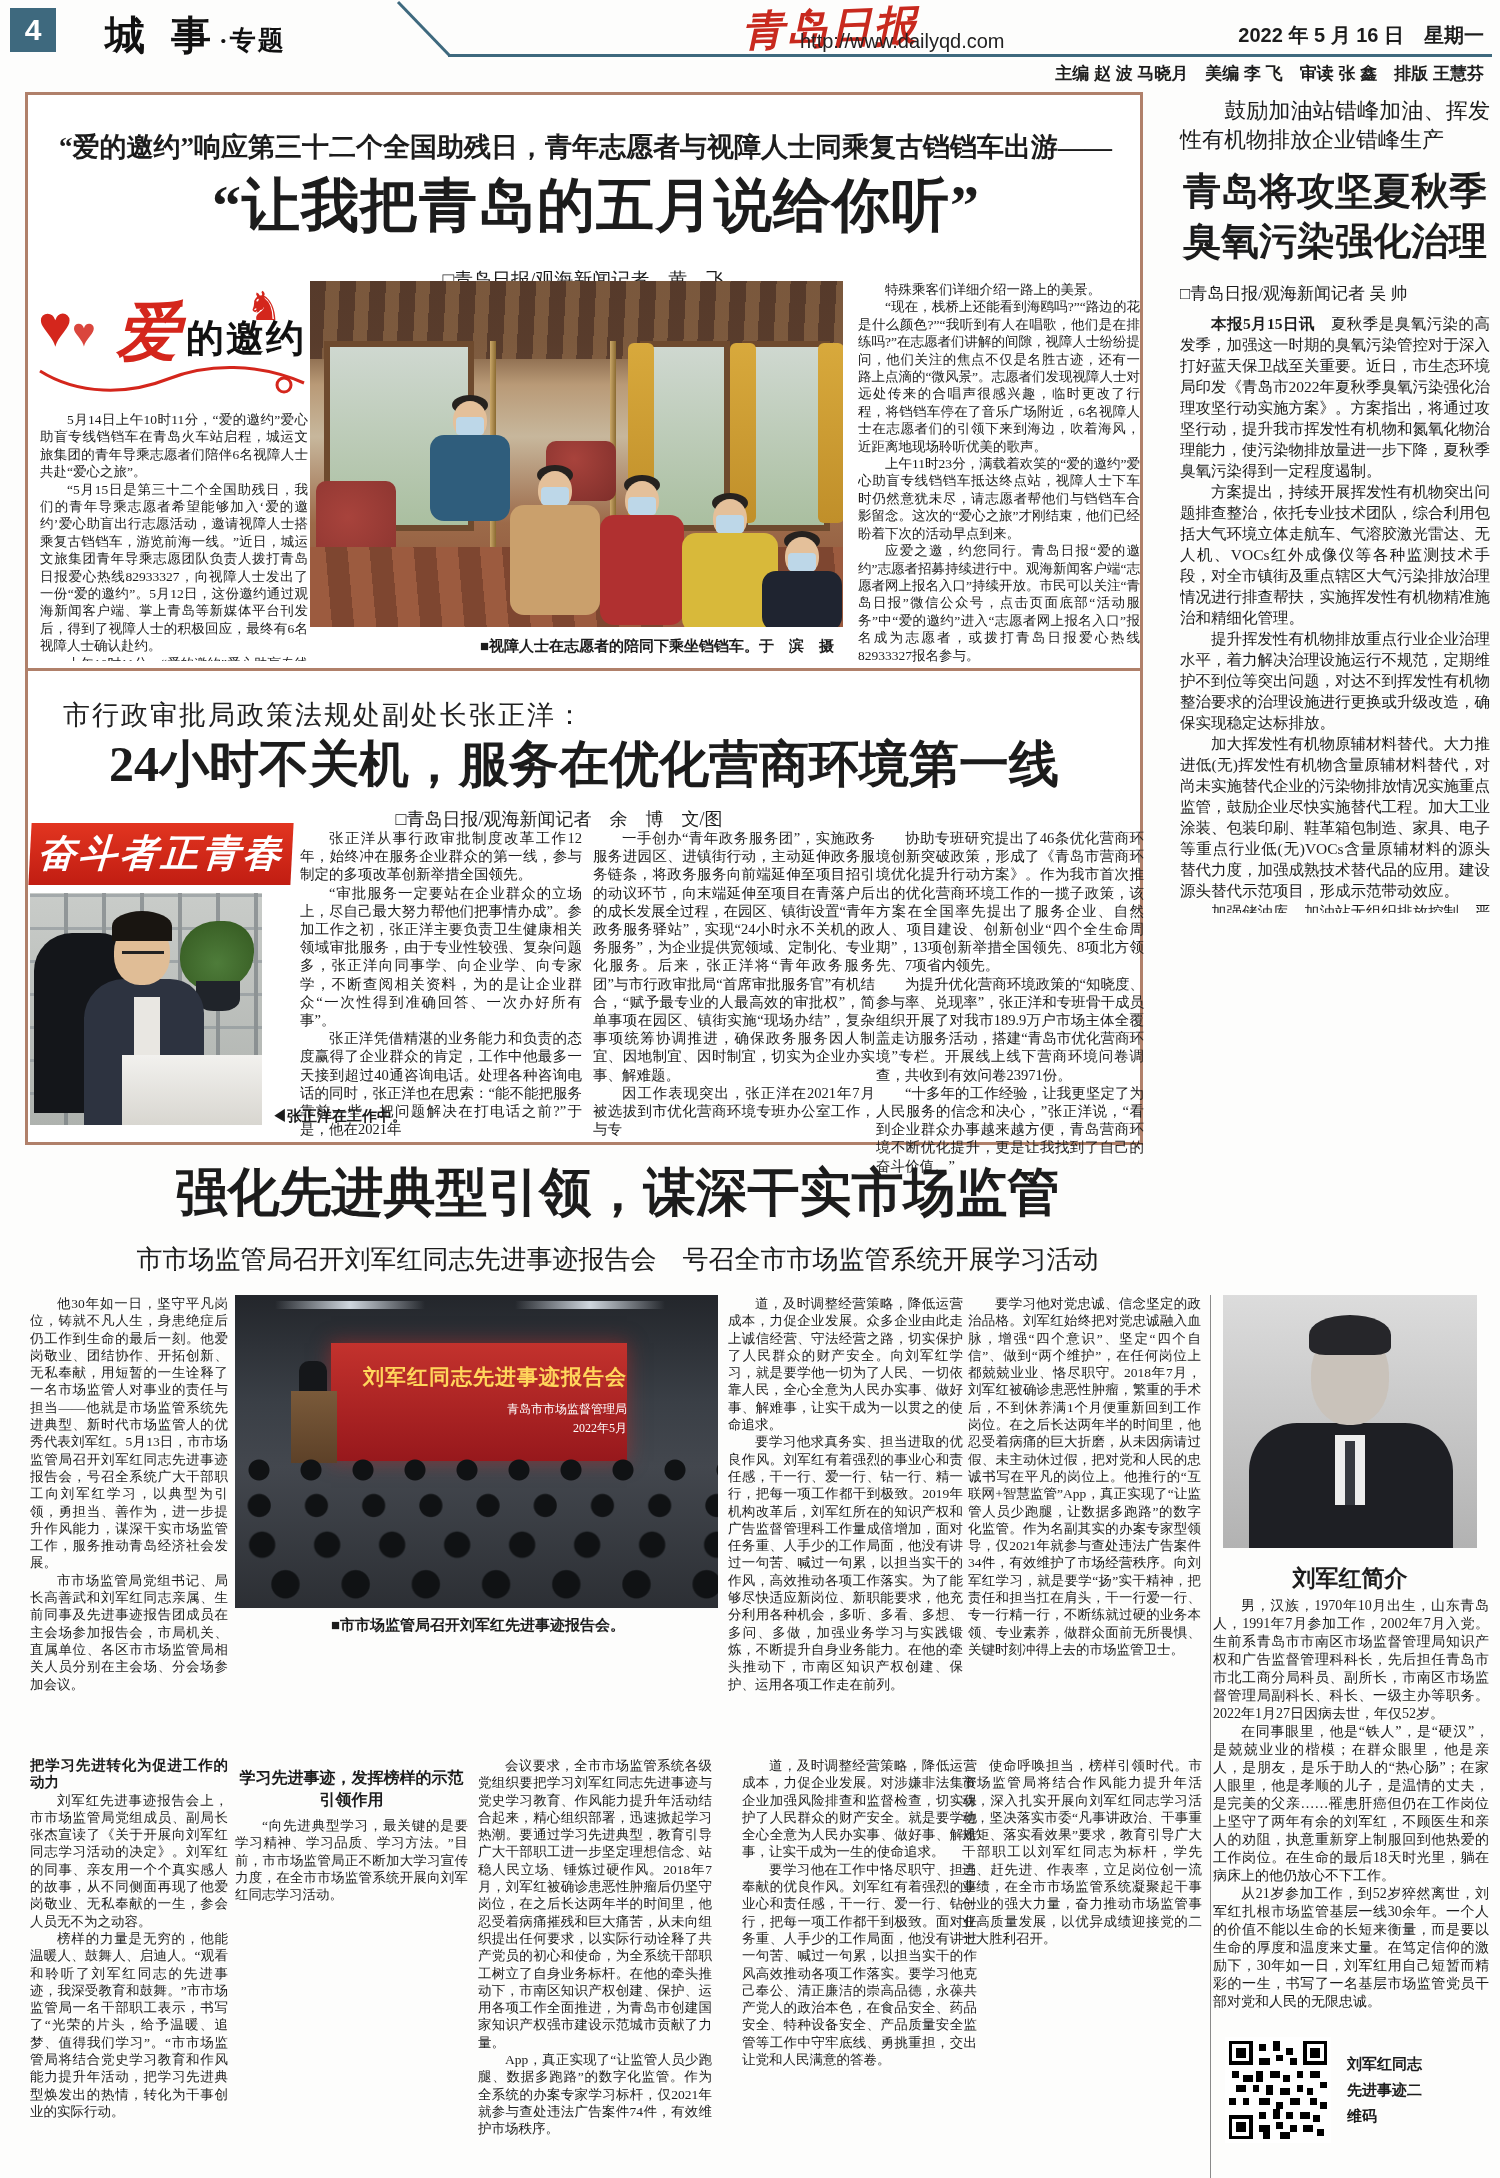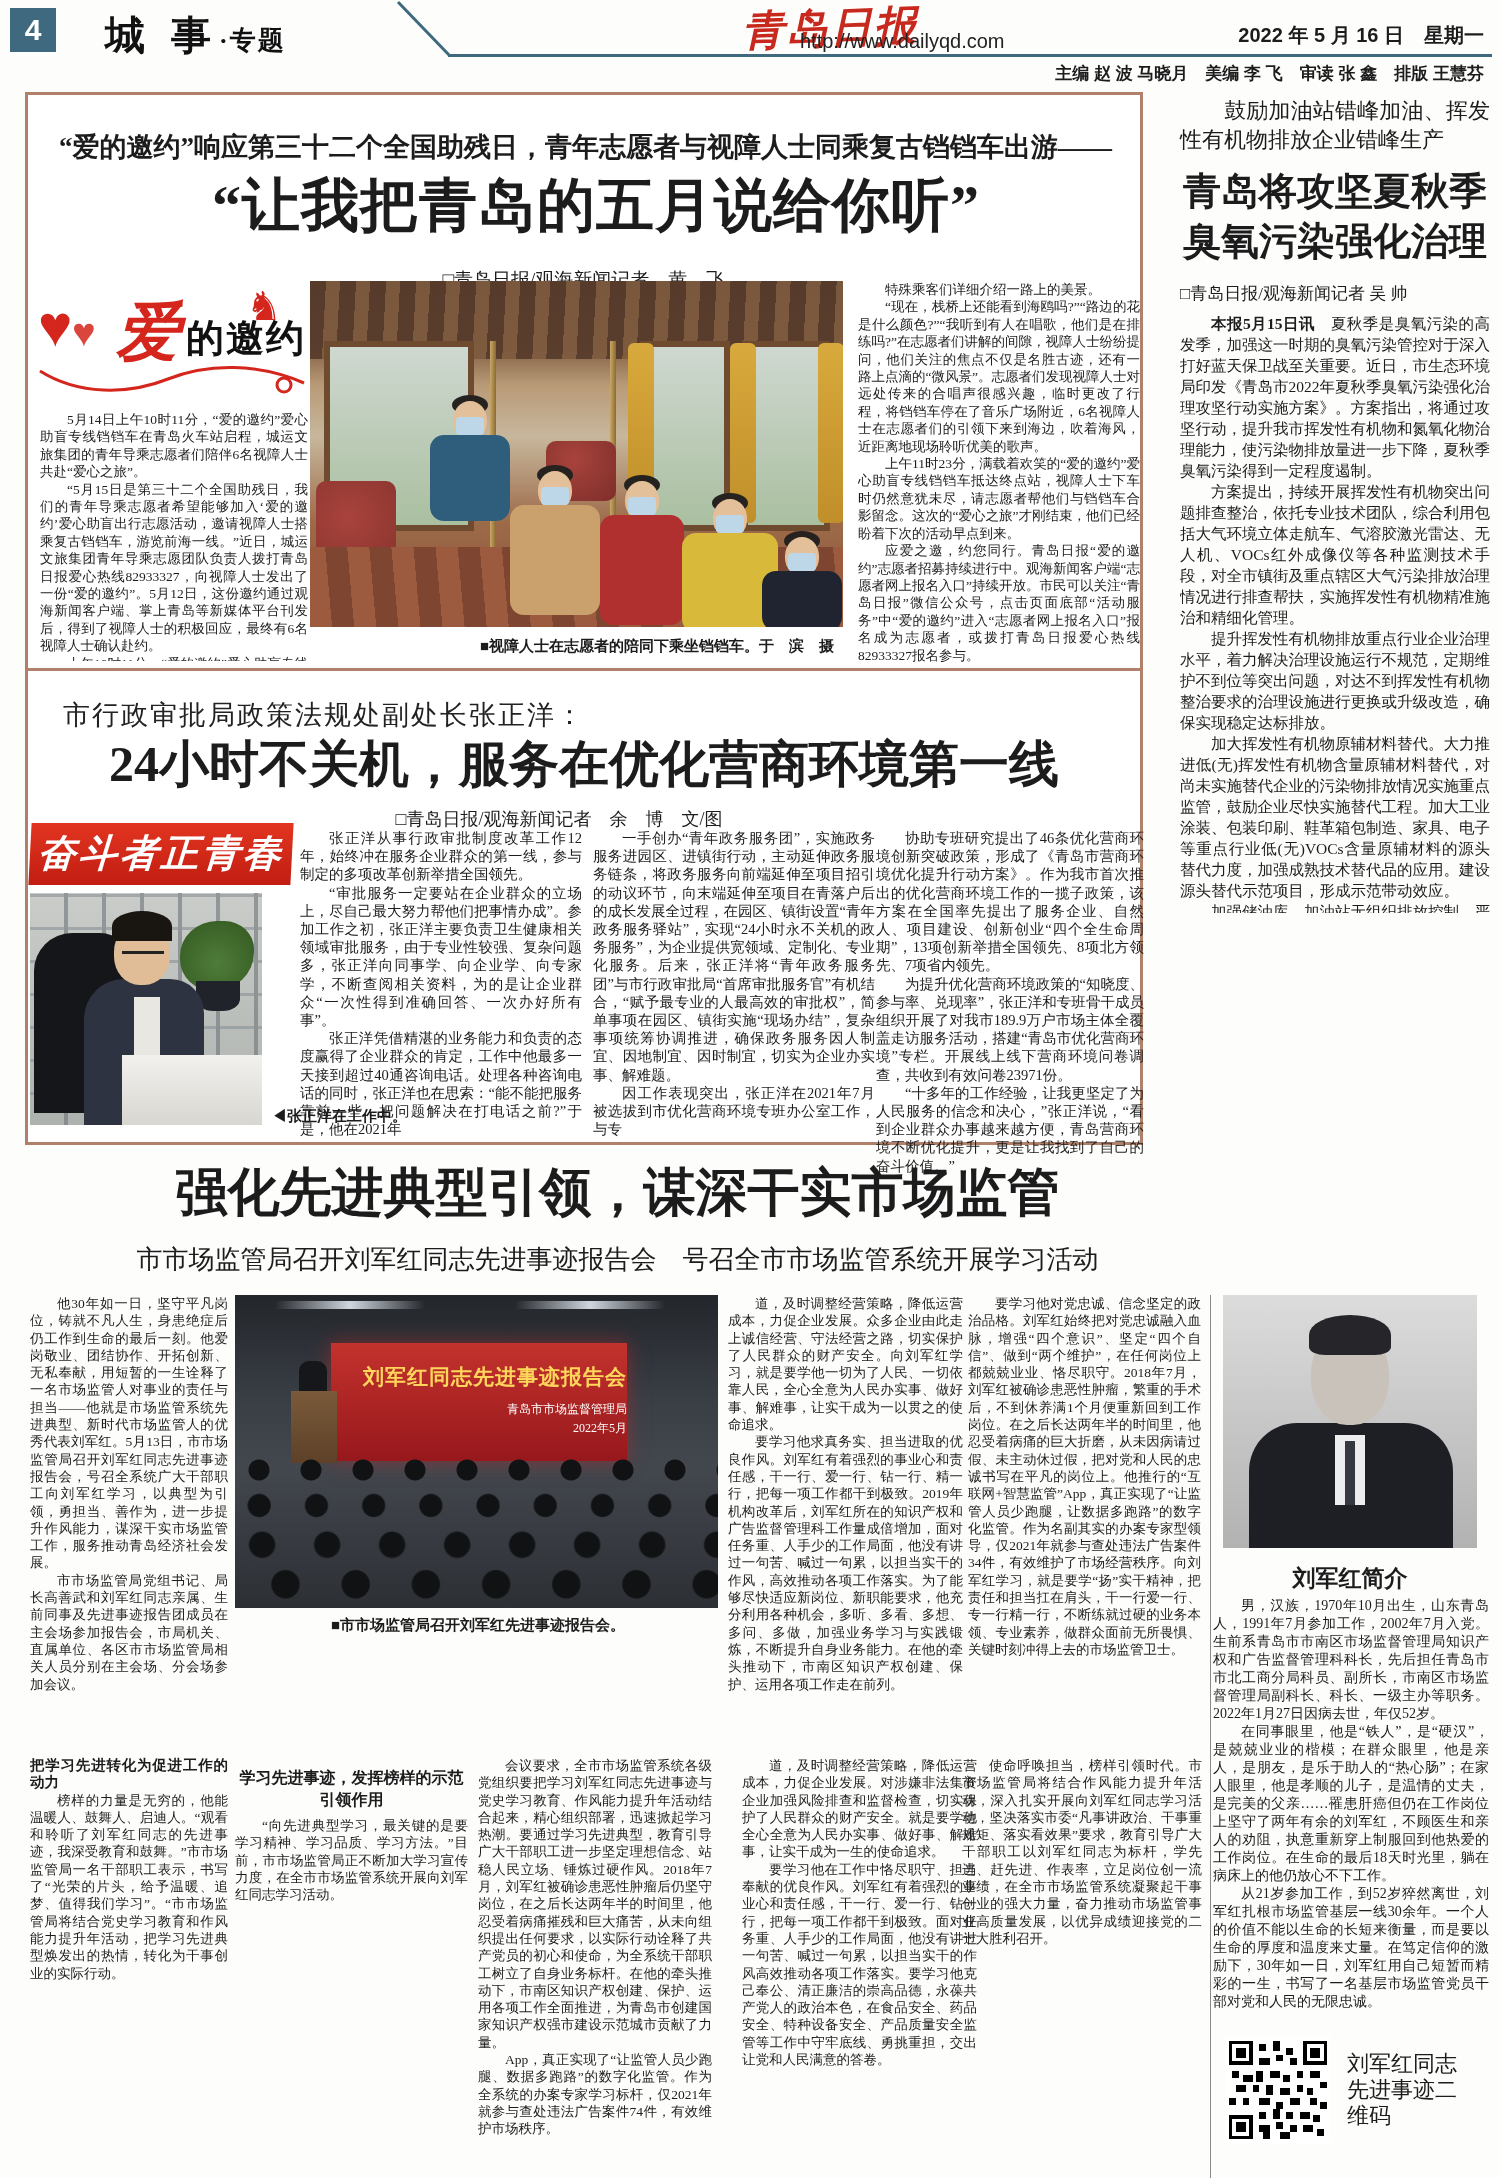--- a/index.html
+++ b/index.html
@@ -124,21 +124,21 @@
   .portrait { position:absolute; left:12px; top:0; width:254px; height:253px; overflow:hidden;
               background:linear-gradient(180deg,#dcdcdc,#b2b2b2); }
   .portrait .suit { position:absolute; left:26px; top:128px; width:204px; height:130px; background:#1e1f24; border-radius:48px 48px 0 0; }
   .portrait .shirt { position:absolute; left:112px; top:140px; width:30px; height:70px; background:#ededed; }
   .portrait .tie { position:absolute; left:122px; top:146px; width:10px; height:64px; background:#35383f; }
   .portrait .head { position:absolute; left:88px; top:34px; width:78px; height:96px; background:#c9c2ba; border-radius:46%; }
   .portrait .hair { position:absolute; left:86px; top:20px; width:82px; height:40px; background:#26262a; border-radius:50% 50% 20% 20%; }
   .profile-title { position:absolute; left:12px; top:268px; width:254px; text-align:center; font-weight:900; font-size:23px; }
   .profile-body { position:absolute; left:2px; top:302px; width:276px; height:428px; font-size:14px; line-height:18px; }
   .qr { position:absolute; left:14px; top:742px; width:106px; height:106px; background:#fff; border:4px solid #fff; }
-  .qr-cap { position:absolute; left:136px; top:756px; width:140px; font-weight:400; font-size:22px; line-height:26px; }
+  .qr-cap { position:absolute; left:136px; top:756px; width:140px; font-weight:700; font-size:15px; line-height:26px; }
 
   .lower-head1 { font-weight:900; font-size:14.5px; margin-bottom:4px; text-indent:0 !important; }
   .lower-subhead { text-align:center; font-weight:900; font-size:16px; line-height:22px; margin:10px 0 6px; }
   .a3-l1 { left:5px; top:607px; width:198px; height:415px; }
   .a3-l2 { left:210px; top:607px; width:233px; height:415px; }
   .a3-l3 { left:453px; top:607px; width:234px; height:415px; }
   .a3-l4 { left:695px; top:607px; width:235px; height:415px;margin-left:22px; }
   .a3-l5 { left:937px; top:607px; width:240px; height:415px; }
 </style>
 </head>
@@ -387,21 +387,21 @@
       </svg>
       <div class="qr-cap">
         <div>刘军红同志</div>
         <div>先进事迹二</div>
         <div>维码</div>
       </div>
     </div>
 
     <div class="abs col fs-a3 a3-l1">
       <p class="lower-head1">把学习先进转化为促进工作的动力</p>
-      <span><p>榜样的力量是无穷的，他能温暖人、鼓舞人、启迪人。“观看和聆听了刘军红同志的先进事迹，我深受教育和鼓舞。”市市场监管局一名干部职工表示，书写了“光荣的片头，给予温暖、追梦、值得我们学习”。“市市场监管局将结合党史学习教育和作风能力提升年活动，把学习先进典型焕发出的热情，转化为干事创业的实际行动。</p></span>
+      <span><p>刘军红先进事迹报告会上，市市场监管局党组成员、副局长张杰宣读了《关于开展向刘军红同志学习活动的决定》。刘军红的同事、亲友用一个个真实感人的故事，从不同侧面再现了他爱岗敬业、无私奉献的一生，参会人员无不为之动容。</p><p>榜样的力量是无穷的，他能温暖人、鼓舞人、启迪人。“观看和聆听了刘军红同志的先进事迹，我深受教育和鼓舞。”市市场监管局一名干部职工表示，书写了“光荣的片头，给予温暖、追梦、值得我们学习”。“市市场监管局将结合党史学习教育和作风能力提升年活动，把学习先进典型焕发出的热情，转化为干事创业的实际行动。</p></span>
     </div>
     <div class="abs col fs-a3 a3-l2">
       <div class="lower-subhead">学习先进事迹，发挥榜样的示范引领作用</div>
       <span><p>“向先进典型学习，最关键的是要学习精神、学习品质、学习方法。”目前，市市场监管局正不断加大学习宣传力度，在全市市场监管系统开展向刘军红同志学习活动。</p></span>
     </div>
     <div class="abs col fs-a3 a3-l3">
         <p>会议要求，全市市场监管系统各级党组织要把学习刘军红同志先进事迹与党史学习教育、作风能力提升年活动结合起来，精心组织部署，迅速掀起学习热潮。要通过学习先进典型，教育引导广大干部职工进一步坚定理想信念、站稳人民立场、锤炼过硬作风。2018年7月，刘军红被确诊患恶性肿瘤后仍坚守岗位，在之后长达两年半的时间里，他忍受着病痛摧残和巨大痛苦，从未向组织提出任何要求，以实际行动诠释了共产党员的初心和使命，为全系统干部职工树立了自身业务标杆。在他的牵头推动下，市南区知识产权创建、保护、运用各项工作全面推进，为青岛市创建国家知识产权强市建设示范城市贡献了力量。</p>
         <p>App，真正实现了“让监管人员少跑腿、数据多跑路”的数字化监管。作为全系统的办案专家学习标杆，仅2021年就参与查处违法广告案件74件，有效维护市场秩序。</p>
       </div>
     <div class="abs col fs-a3 a3-l4">

